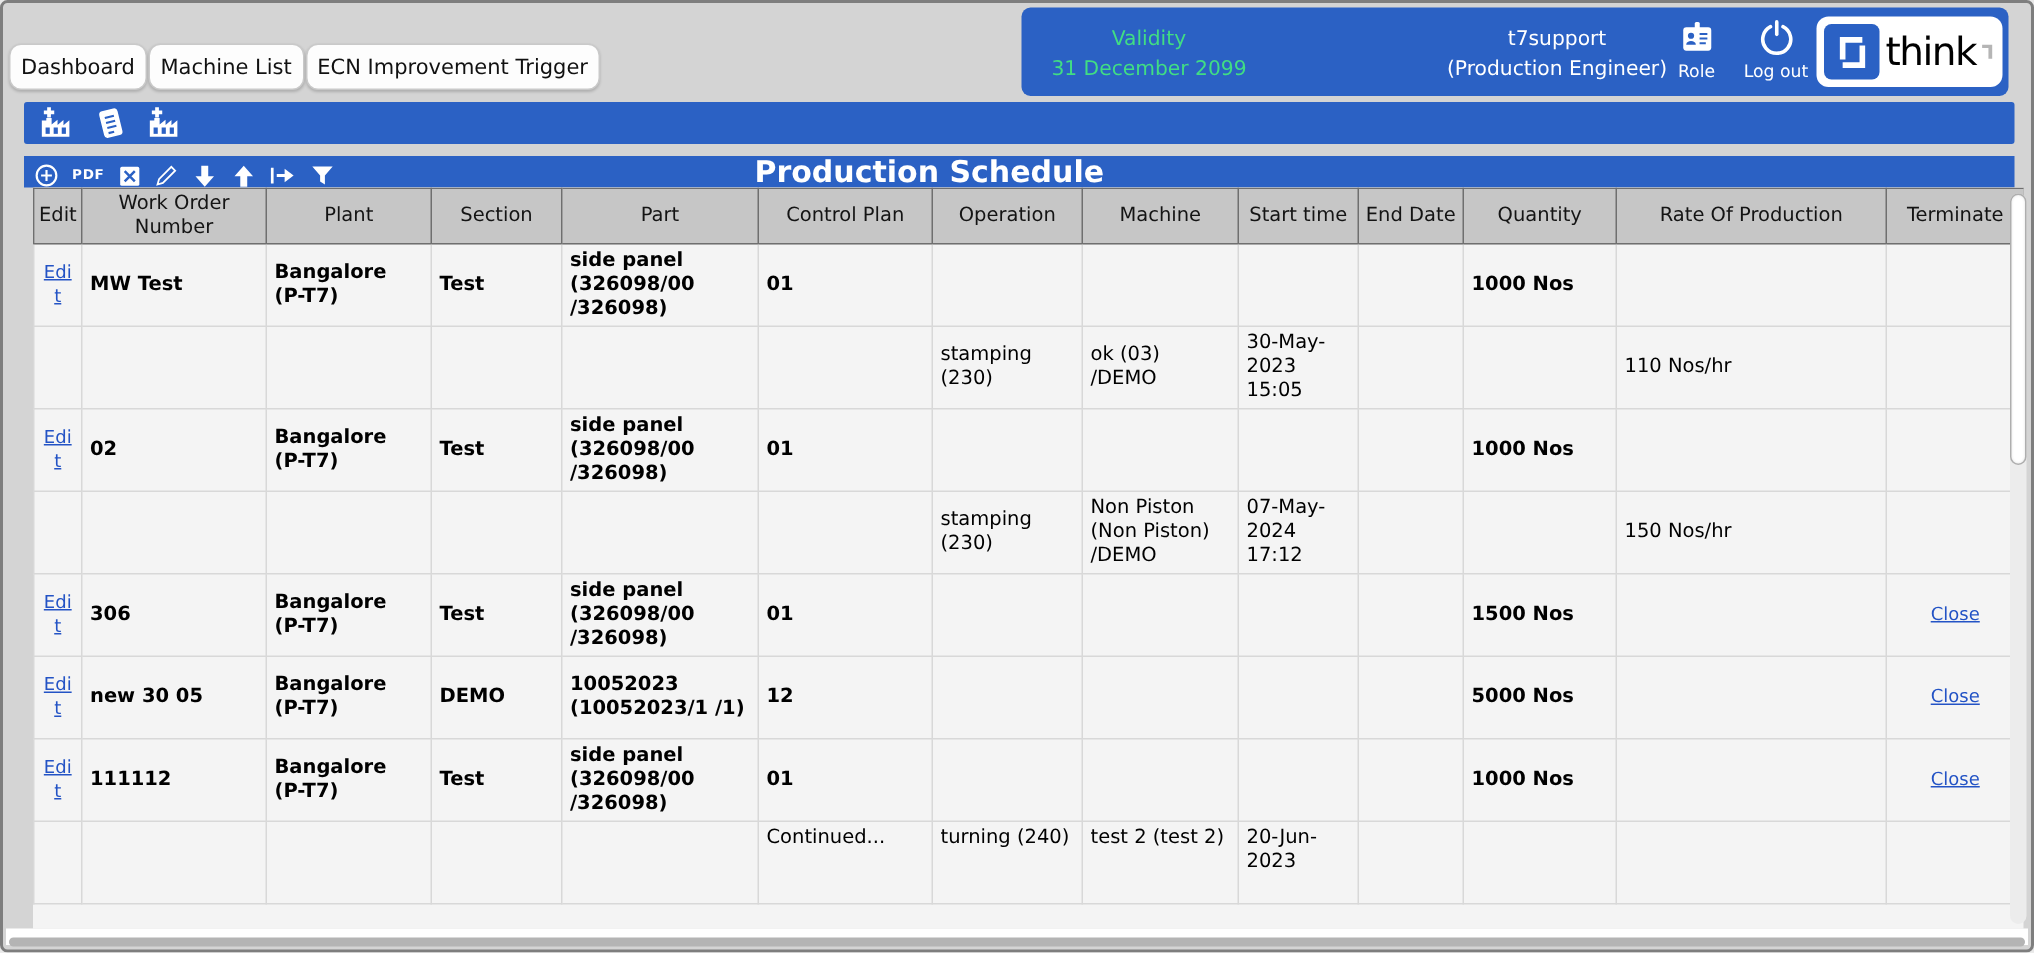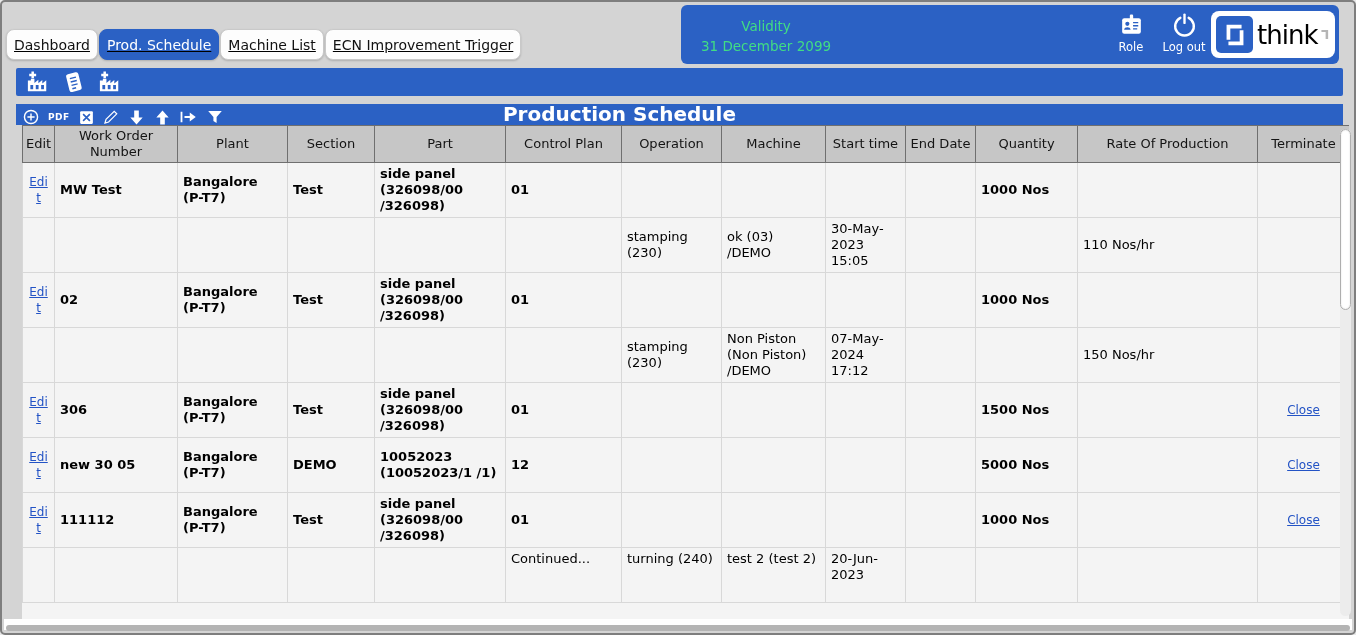--- a/index.html
+++ b/index.html
@@ -4,21 +4,21 @@
 <style>
   html,body{margin:0;padding:0;background:#e8e8e8;}
   *{box-sizing:border-box;}
   .app{
     position:relative;width:1356px;height:635px;
     background:#d4d4d4;border:2px solid #7e7e7e;border-radius:5px;
     overflow:hidden;
     font-family:"DejaVu Sans","Liberation Sans",sans-serif;
   }
   
-  .tabs{position:absolute;left:4px;top:27px;display:flex;gap:1px;text-decoration:underline;}
+  .tabs{position:absolute;left:4px;top:27px;display:flex;gap:1px;}
   .tab{
     height:31px;display:flex;align-items:center;padding:0 7px;
     background:#fdfdfd;border:1px solid #c9c9c9;border-radius:8px;
     font-size:14px;color:#111;box-shadow:0 1px 2px rgba(0,0,0,.18);
     white-space:nowrap;cursor:pointer;
   }
   .tab.active{background:#2b61c4;border-color:#2b61c4;color:#fff;}
   
   .top-panel{
     position:absolute;top:3px;right:15px;width:658px;height:59px;
@@ -87,29 +87,32 @@
   .bottom-white{position:absolute;left:2px;right:2px;top:617px;height:11px;background:#fff;}
   .h-scroll{position:absolute;left:4px;right:4px;bottom:2px;height:6px;background:#b4b4b4;border-radius:3px;cursor:pointer;}
 </style>
 </head>
 <body>
 
 <div class="app">
 
   <div class="tabs">
     <div class="tab">Dashboard</div>
-    <div class="tab active">Prod. Schedule</div>
     <div class="tab">Machine List</div>
     <div class="tab">ECN Improvement Trigger</div>
   </div>
 
   <div class="top-panel">
     <div class="validity">
       <div>Validity</div>
       <div>31 December 2099</div>
+    </div>
+    <div class="userblk">
+      <div>t7support</div>
+      <div>(Production Engineer)</div>
     </div>
     <div class="hbtn role-btn">
       <svg class="ic" width="27" height="27" viewBox="0 0 26 26">
         <rect x="11.4" y="2.5" width="3.2" height="5" rx="1" fill="#fff"></rect>
         <rect x="4" y="6" width="18" height="15" rx="2" fill="#fff"></rect>
         <circle cx="9" cy="11.4" r="2" fill="#2b61c4"></circle>
         <path d="M5.9 17.2c0-3.2 6.2-3.2 6.2 0z" fill="#2b61c4"></path>
         <path d="M14.5 10.2h5M14.5 13.2h5M14.5 16.2h4" stroke="#2b61c4" stroke-width="1.3"></path>
       </svg>
       <div>Role</div>

